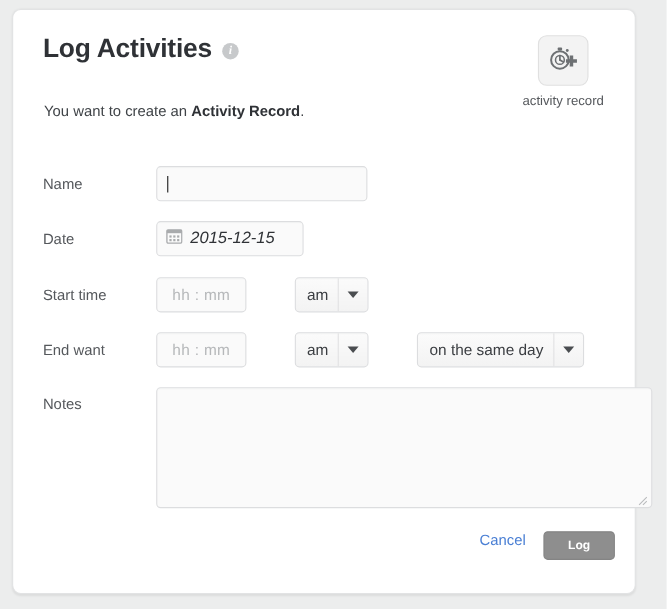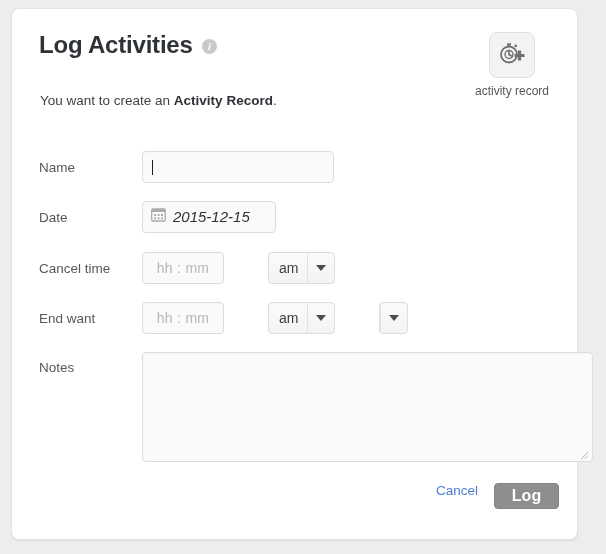--- a/index.html
+++ b/index.html
@@ -229,21 +229,21 @@
     color: #4a7fd4;
     cursor: pointer;
   }
   .log-button {
     width: 65px;
     height: 26px;
     border-radius: 4px;
     background: #8e8e8e;
     border: 1px solid #848484;
     color: #ffffff;
-    font-size: 16px;
+    font-size: 11px;
     font-weight: bold;
     display: flex;
     align-items: center;
     justify-content: center;
     cursor: pointer;
     box-sizing: border-box;
   }
 </style>
 </head>
 <body>
@@ -295,21 +295,21 @@
             <rect x="3" y="10.3" width="2" height="2" fill="#a9abad"></rect>
             <rect x="6.5" y="10.3" width="2" height="2" fill="#a9abad"></rect>
             <rect x="10" y="10.3" width="2" height="2" fill="#a9abad"></rect>
           </svg>
         </span>
         <span class="date-value">2015-12-15</span>
       </div>
     </div>
 
     <div class="form-row row-start">
-      <div class="field-label">Cancel time</div>
+      <div class="field-label">Start time</div>
       <div class="ctl text-input time-input">
         <span class="time-ph">hh : mm</span>
       </div>
       <div class="ctl select">
         <span class="select-value">am</span>
         <span class="select-arrow-box">
             <span class="caret-down"></span>
           </span>
       </div>
     </div>
@@ -319,20 +319,21 @@
       <div class="ctl text-input time-input">
         <span class="time-ph">hh : mm</span>
       </div>
       <div class="ctl select">
         <span class="select-value">am</span>
         <span class="select-arrow-box">
             <span class="caret-down"></span>
           </span>
       </div>
       <div class="ctl select">
+        <span class="select-value">on the same day</span>
         <span class="select-arrow-box">
             <span class="caret-down"></span>
           </span>
       </div>
     </div>
 
     <div class="form-row row-notes">
       <div class="field-label">Notes</div>
       <div class="ctl notes-area">
         <span class="resize-grip">

